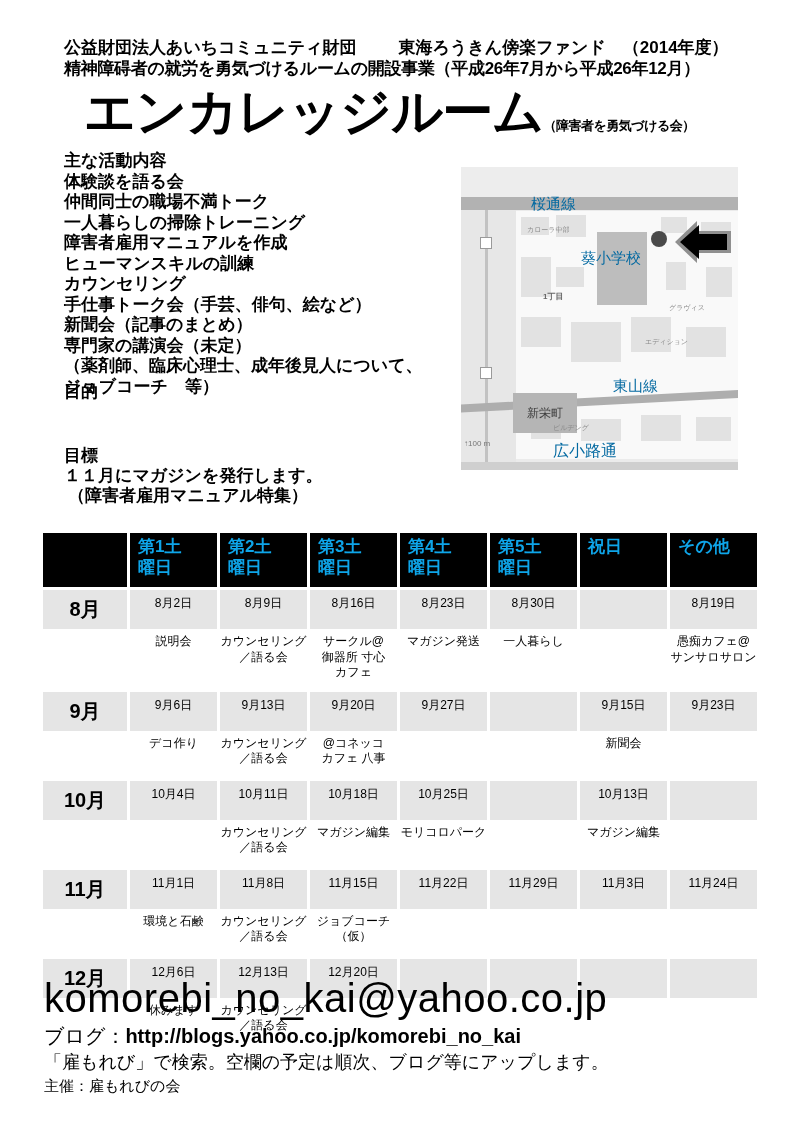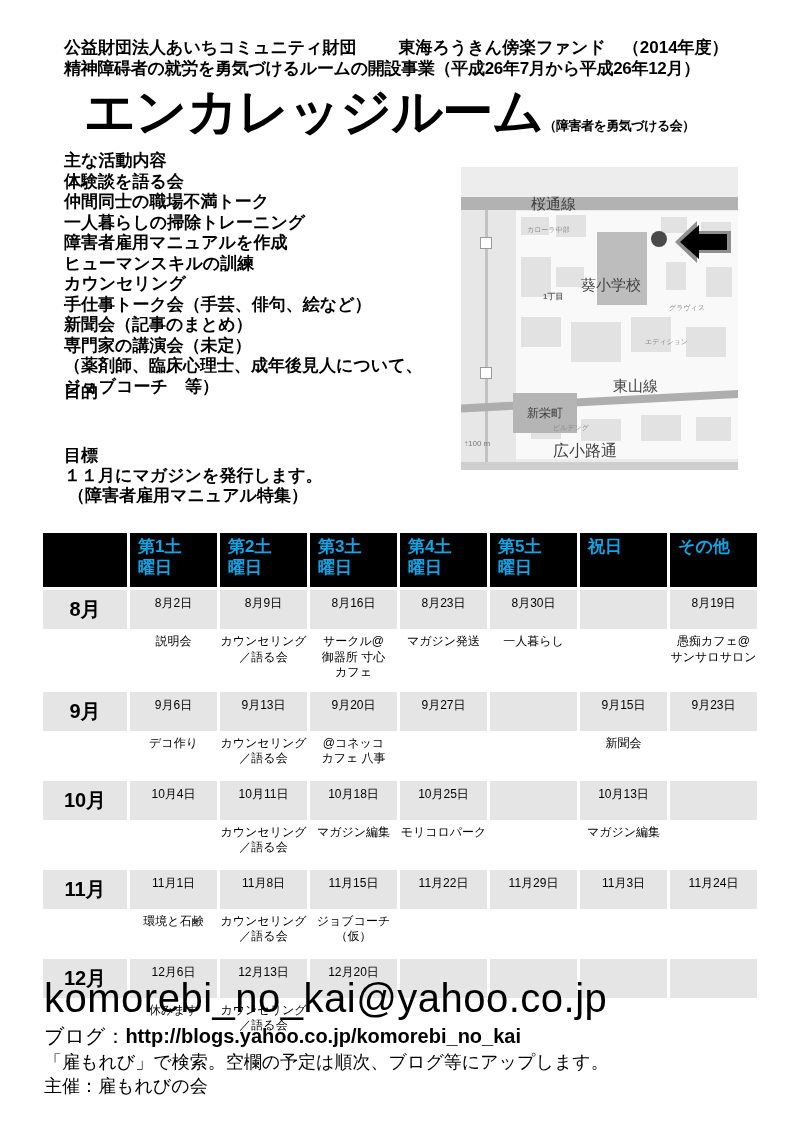--- a/index.html
+++ b/index.html
@@ -28,21 +28,21 @@
   .map .blockarea{position:absolute;left:55px;top:44px;width:222px;height:248px;background:#f9f9f9;}
   .map .band-top{position:absolute;left:0;top:30px;width:277px;height:13px;background:#b2b2b2;}
   .map .band-bottom{position:absolute;left:0;top:295px;width:277px;height:8px;background:#cfcfcf;}
   .map .vline{position:absolute;left:24px;top:43px;width:3px;height:252px;background:#c2c2c2;}
   .map .stn{position:absolute;width:10px;height:10px;background:#fff;border:1px solid #9a9a9a;}
   .map .blk{position:absolute;background:#e2e2e2;}
   .map .school{position:absolute;left:136px;top:65px;width:50px;height:73px;background:#bdbdbd;}
   .map .diagroad{position:absolute;left:-8px;top:230px;width:300px;height:8px;background:#aeaeae;transform:rotate(-3deg);}
   .map .stnbox{position:absolute;left:52px;top:226px;width:64px;height:40px;background:#b5b5b5;
                display:flex;align-items:center;justify-content:center;font-size:12px;color:#404040;}
-  .map .lbl{position:absolute;color:#404040;white-space:nowrap;}
+  .map .lbl{position:absolute;color:#0369a1;white-space:nowrap;}
   .map .lbl.big{font-size:15px;}
   .map .tiny{position:absolute;font-size:7px;color:#8a8a8a;white-space:nowrap;}
   .map .tiny.dk{font-size:8px;color:#666;font-weight:700;}
   .map .dot{position:absolute;left:190px;top:64px;width:16px;height:16px;border-radius:50%;background:#4a4a4a;}
   .map .arrow{position:absolute;left:214px;top:54px;}
   .map .scale{position:absolute;left:3px;top:272px;font-size:8px;color:#777;}
 
   
   .schedwrap{position:absolute;left:40px;top:530px;}
   table.sched{border-collapse:separate;border-spacing:3px;width:718px;table-layout:fixed;}
@@ -54,21 +54,21 @@
   .dcell{background:#e5e5e5;font-size:12px;text-align:center;vertical-align:top;padding-top:5px;height:33px;}
   .ecell{background:#fff;font-size:12px;text-align:center;vertical-align:top;
          white-space:pre-line;line-height:1.3;padding:2px 0 8px;height:34px;}
 
   
   .contact{position:absolute;left:44px;top:975px;white-space:nowrap;}
   .email{font-size:40px;font-weight:400;line-height:46px;letter-spacing:0.5px;}
   .blogline{font-size:20px;margin-top:3px;line-height:24px;}
   .blogline .url{font-weight:700;}
   .note{font-size:18px;margin-top:3px;line-height:22px;}
-  .org{font-size:18px;margin-top:2px;line-height:22px;}
+  .org{font-size:15px;margin-top:2px;line-height:22px;}
 </style>
 </head>
 <body>
 
 <div class="page">
 
   <div class="hdr">
     <div class="l1">
       <span>公益財団法人あいちコミュニティ財団</span>
       <span>東海ろうきん傍楽ファンド　（2014年度）</span>
@@ -134,21 +134,21 @@
     <div class="band-bottom"></div>
     <div class="vline"></div>
     <div class="stn" style="left:19px;top:70px;"></div>
     <div class="stn" style="left:19px;top:200px;"></div>
 
     <div class="school"></div>
     <div class="diagroad"></div>
     <div class="stnbox">新栄町</div>
 
     <div class="lbl big" style="left:70px;top:28px;">桜通線</div>
-    <div class="lbl big" style="left:120px;top:82px;margin-top:27px;">葵小学校</div>
+    <div class="lbl big" style="left:120px;top:82px;">葵小学校</div>
     <div class="lbl big" style="left:152px;top:210px;text-align:right;">東山線</div>
     <div class="lbl big" style="left:92px;top:274px;font-size:16px;">広小路通</div>
     <div class="scale">↑100 m</div>
 
     <div class="tiny" style="left:66px;top:58px;">カローラ中部</div>
     <div class="tiny dk" style="left:82px;top:124px;">1丁目</div>
     <div class="tiny" style="left:208px;top:136px;">グラヴィス</div>
     <div class="tiny" style="left:184px;top:170px;">エディション</div>
     <div class="tiny" style="left:92px;top:256px;">ビルヂング</div>
 

